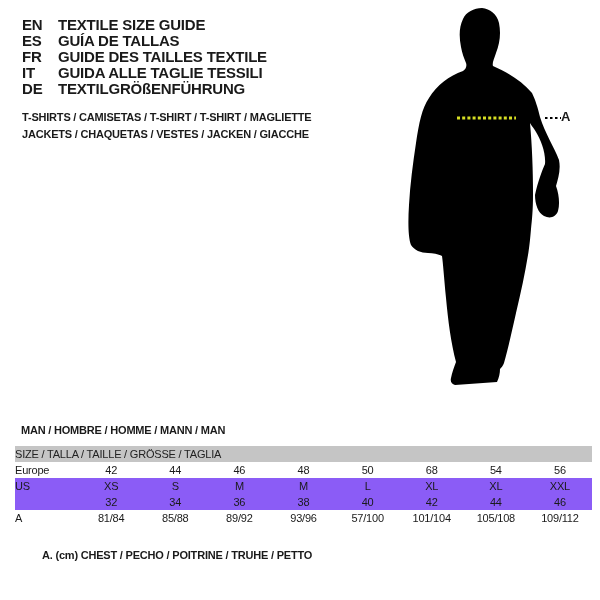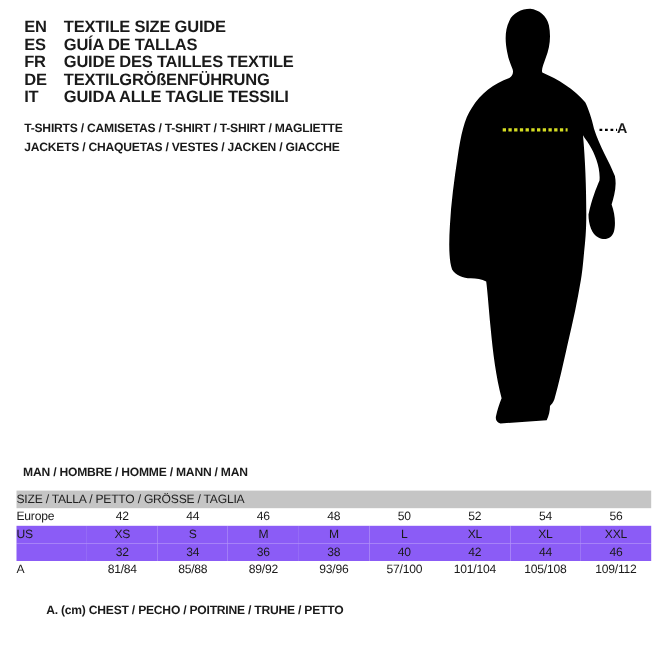--- a/index.html
+++ b/index.html
@@ -53,26 +53,26 @@
     </div>
     <div class="lang-row">
       <span class="lang-code">ES</span>
       <span class="lang-text">GUÍA DE TALLAS</span>
     </div>
     <div class="lang-row">
       <span class="lang-code">FR</span>
       <span class="lang-text">GUIDE DES TAILLES TEXTILE</span>
     </div>
     <div class="lang-row">
+      <span class="lang-code">IT</span>
+      <span class="lang-text">GUIDA ALLE TAGLIE TESSILI</span>
+    </div>
+    <div class="lang-row">
       <span class="lang-code">DE</span>
       <span class="lang-text">TEXTILGRÖßENFÜHRUNG</span>
-    </div>
-    <div class="lang-row">
-      <span class="lang-code">IT</span>
-      <span class="lang-text">GUIDA ALLE TAGLIE TESSILI</span>
     </div>
   </div>
 
   <div class="cat-block">
     <div class="cat-line">T-SHIRTS / CAMISETAS / T-SHIRT / T-SHIRT / MAGLIETTE</div>
     <div class="cat-line">JACKETS / CHAQUETAS / VESTES / JACKEN / GIACCHE</div>
   </div>
 
   <div class="figure-wrap">
     <svg width="170" height="390" viewBox="0 0 170 390">
@@ -117,30 +117,30 @@
       <line x1="145" y1="113" x2="161" y2="113" stroke="#000000" stroke-width="2" stroke-dasharray="2.5 2.5"></line>
     </svg>
     <span class="marker-a">A</span>
   </div>
 
   <div class="section-title">MAN / HOMBRE / HOMME / MANN / MAN</div>
 
   <table class="size-table">
     <tbody>
         <tr>
-      <td class="thead-cell" colspan="9">SIZE / TALLA / PETTO / GRÖSSE / TAGLIA</td>
+      <td class="thead-cell" colspan="9">SIZE / TALLA / TAILLE / GRÖSSE / TAGLIA</td>
     </tr>
     <tr>
       <th class="row-label">Europe</th>
       <td class="val">42</td>
       <td class="val">44</td>
       <td class="val">46</td>
       <td class="val">48</td>
       <td class="val">50</td>
-      <td class="val">52</td>
+      <td class="val">68</td>
       <td class="val">54</td>
       <td class="val">56</td>
     </tr>
     <tr class="shaded">
       <th class="row-label">US</th>
       <td class="val">XS</td>
       <td class="val">S</td>
       <td class="val">M</td>
       <td class="val">M</td>
       <td class="val">L</td>

